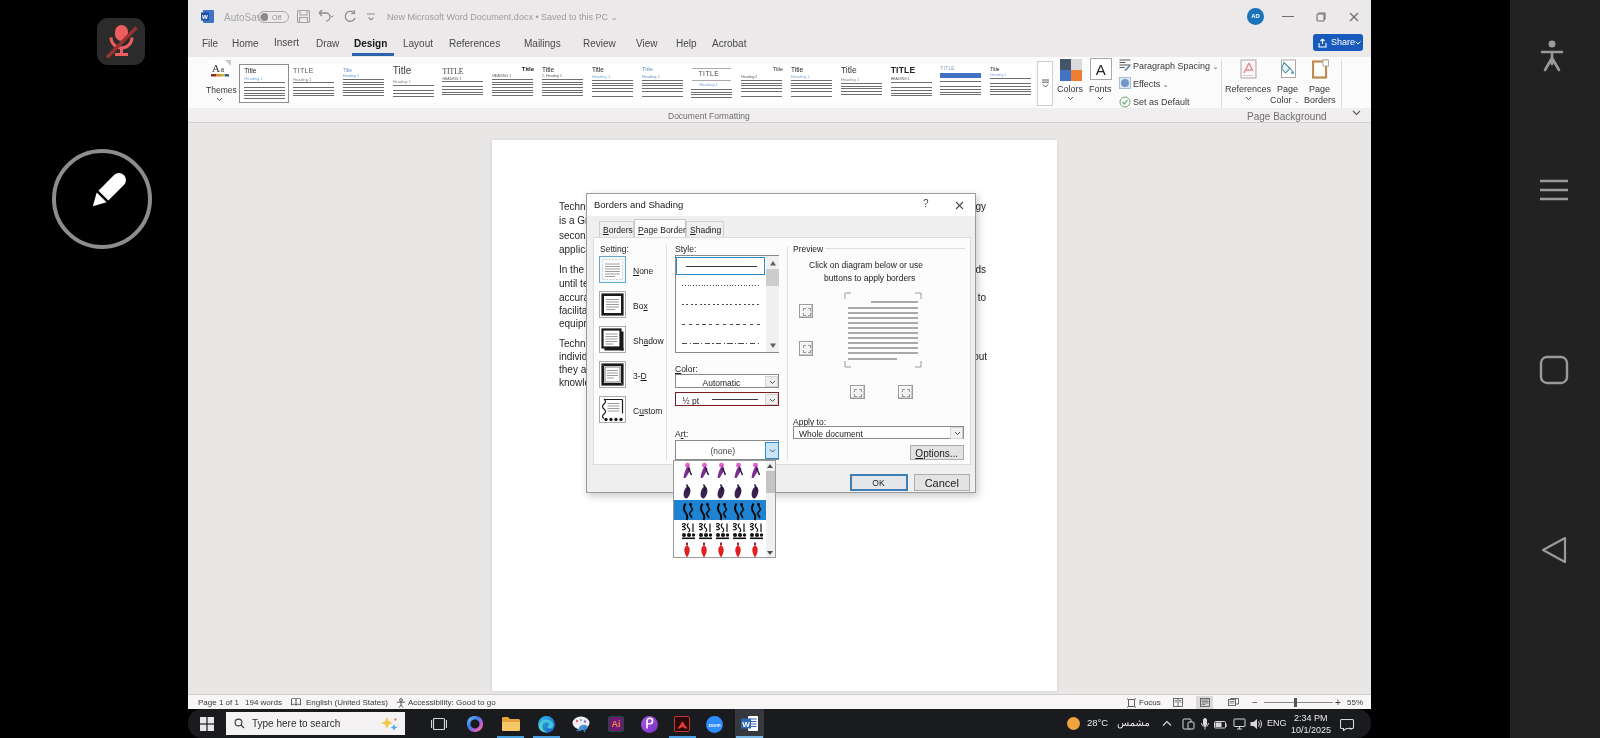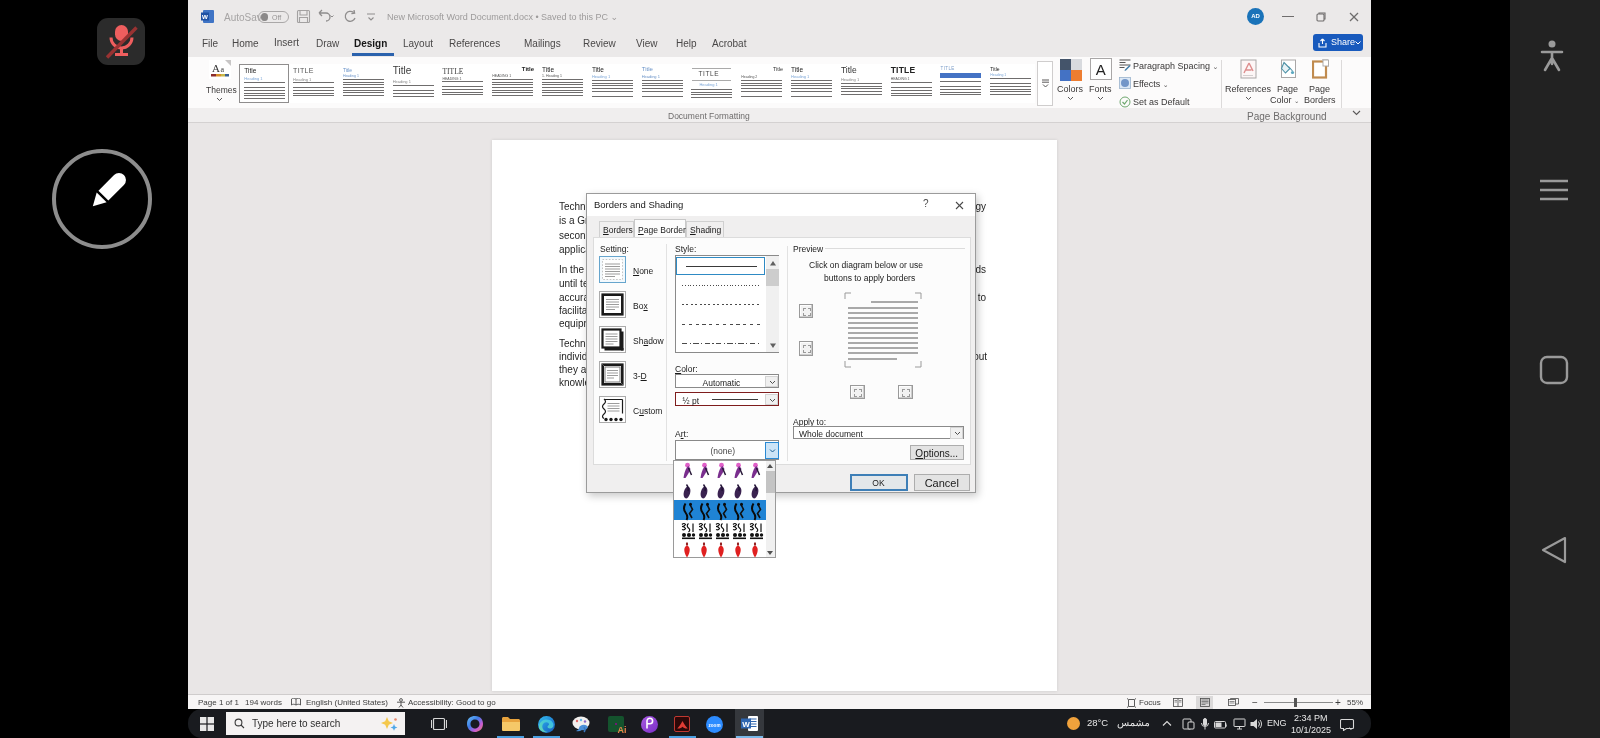--- a/index.html
+++ b/index.html
@@ -611,21 +611,21 @@
       <path d="M1 11 C1 6 5 3.5 8.5 3.5 C13 3.5 15.5 6.5 15.5 9 C15.5 11 14 12.5 12 12.5 C10.5 12.5 9.5 11.8 9.5 10.8 C9.5 9.5 11 9.3 11 8.3 C11 7 9.8 6.3 8.3 6.3 C6 6.3 4.3 8.2 4.3 10.5 C4.3 13.5 6.8 15.8 10 15.8 C7 17.2 1 15 1 11 Z" fill="url(#edg2)" opacity="0.9"></path>
     </svg>
   <svg class="a" style="left:384px;top:7px" width="19" height="17" viewBox="0 0 19 17">
       <ellipse cx="9" cy="7" rx="8.5" ry="6.5" fill="#f2f0ee"></ellipse>
       <circle cx="5" cy="5" r="1.2" fill="#e06a6a"></circle>
       <circle cx="9" cy="4" r="1.2" fill="#68b8e8"></circle>
       <circle cx="13" cy="5.5" r="1.2" fill="#8a68c8"></circle>
       <path d="M10 9 q4-1 6 2 q-2 4-6 3 q-3 2-6 1 q3-1 3-3 q0-2 3-3 Z" fill="#4a90d8"></path>
       <path d="M12 11 q2 3 0 5" stroke="#3a78c0" stroke-width="1.5" fill="none"></path>
     </svg>
-  <div class="a" style="left:420px;top:7px;width:16px;height:16px;background:#701a75;border:7px solid #14532d;border-radius:2px;">
+  <div class="a" style="left:420px;top:7px;width:16px;height:16px;background:#701a75;border:1px solid #14532d;border-radius:2px;">
       <div class="tx" style="left:2.5px;top:2px;font-size:9px;color:#e8884c;font-weight:bold;">Ai</div>
     </div>
   <svg class="a" style="left:453px;top:7px" width="17" height="17" viewBox="0 0 17 17">
       <defs>
         <linearGradient id="ppg" x1="0" y1="0" x2="1" y2="1">
           <stop offset="0" stop-color="#a85ae0"></stop>
           <stop offset="1" stop-color="#7a2ec8"></stop>
         </linearGradient>
       </defs>
       <circle cx="8.5" cy="8.5" r="8.5" fill="url(#ppg)"></circle>

